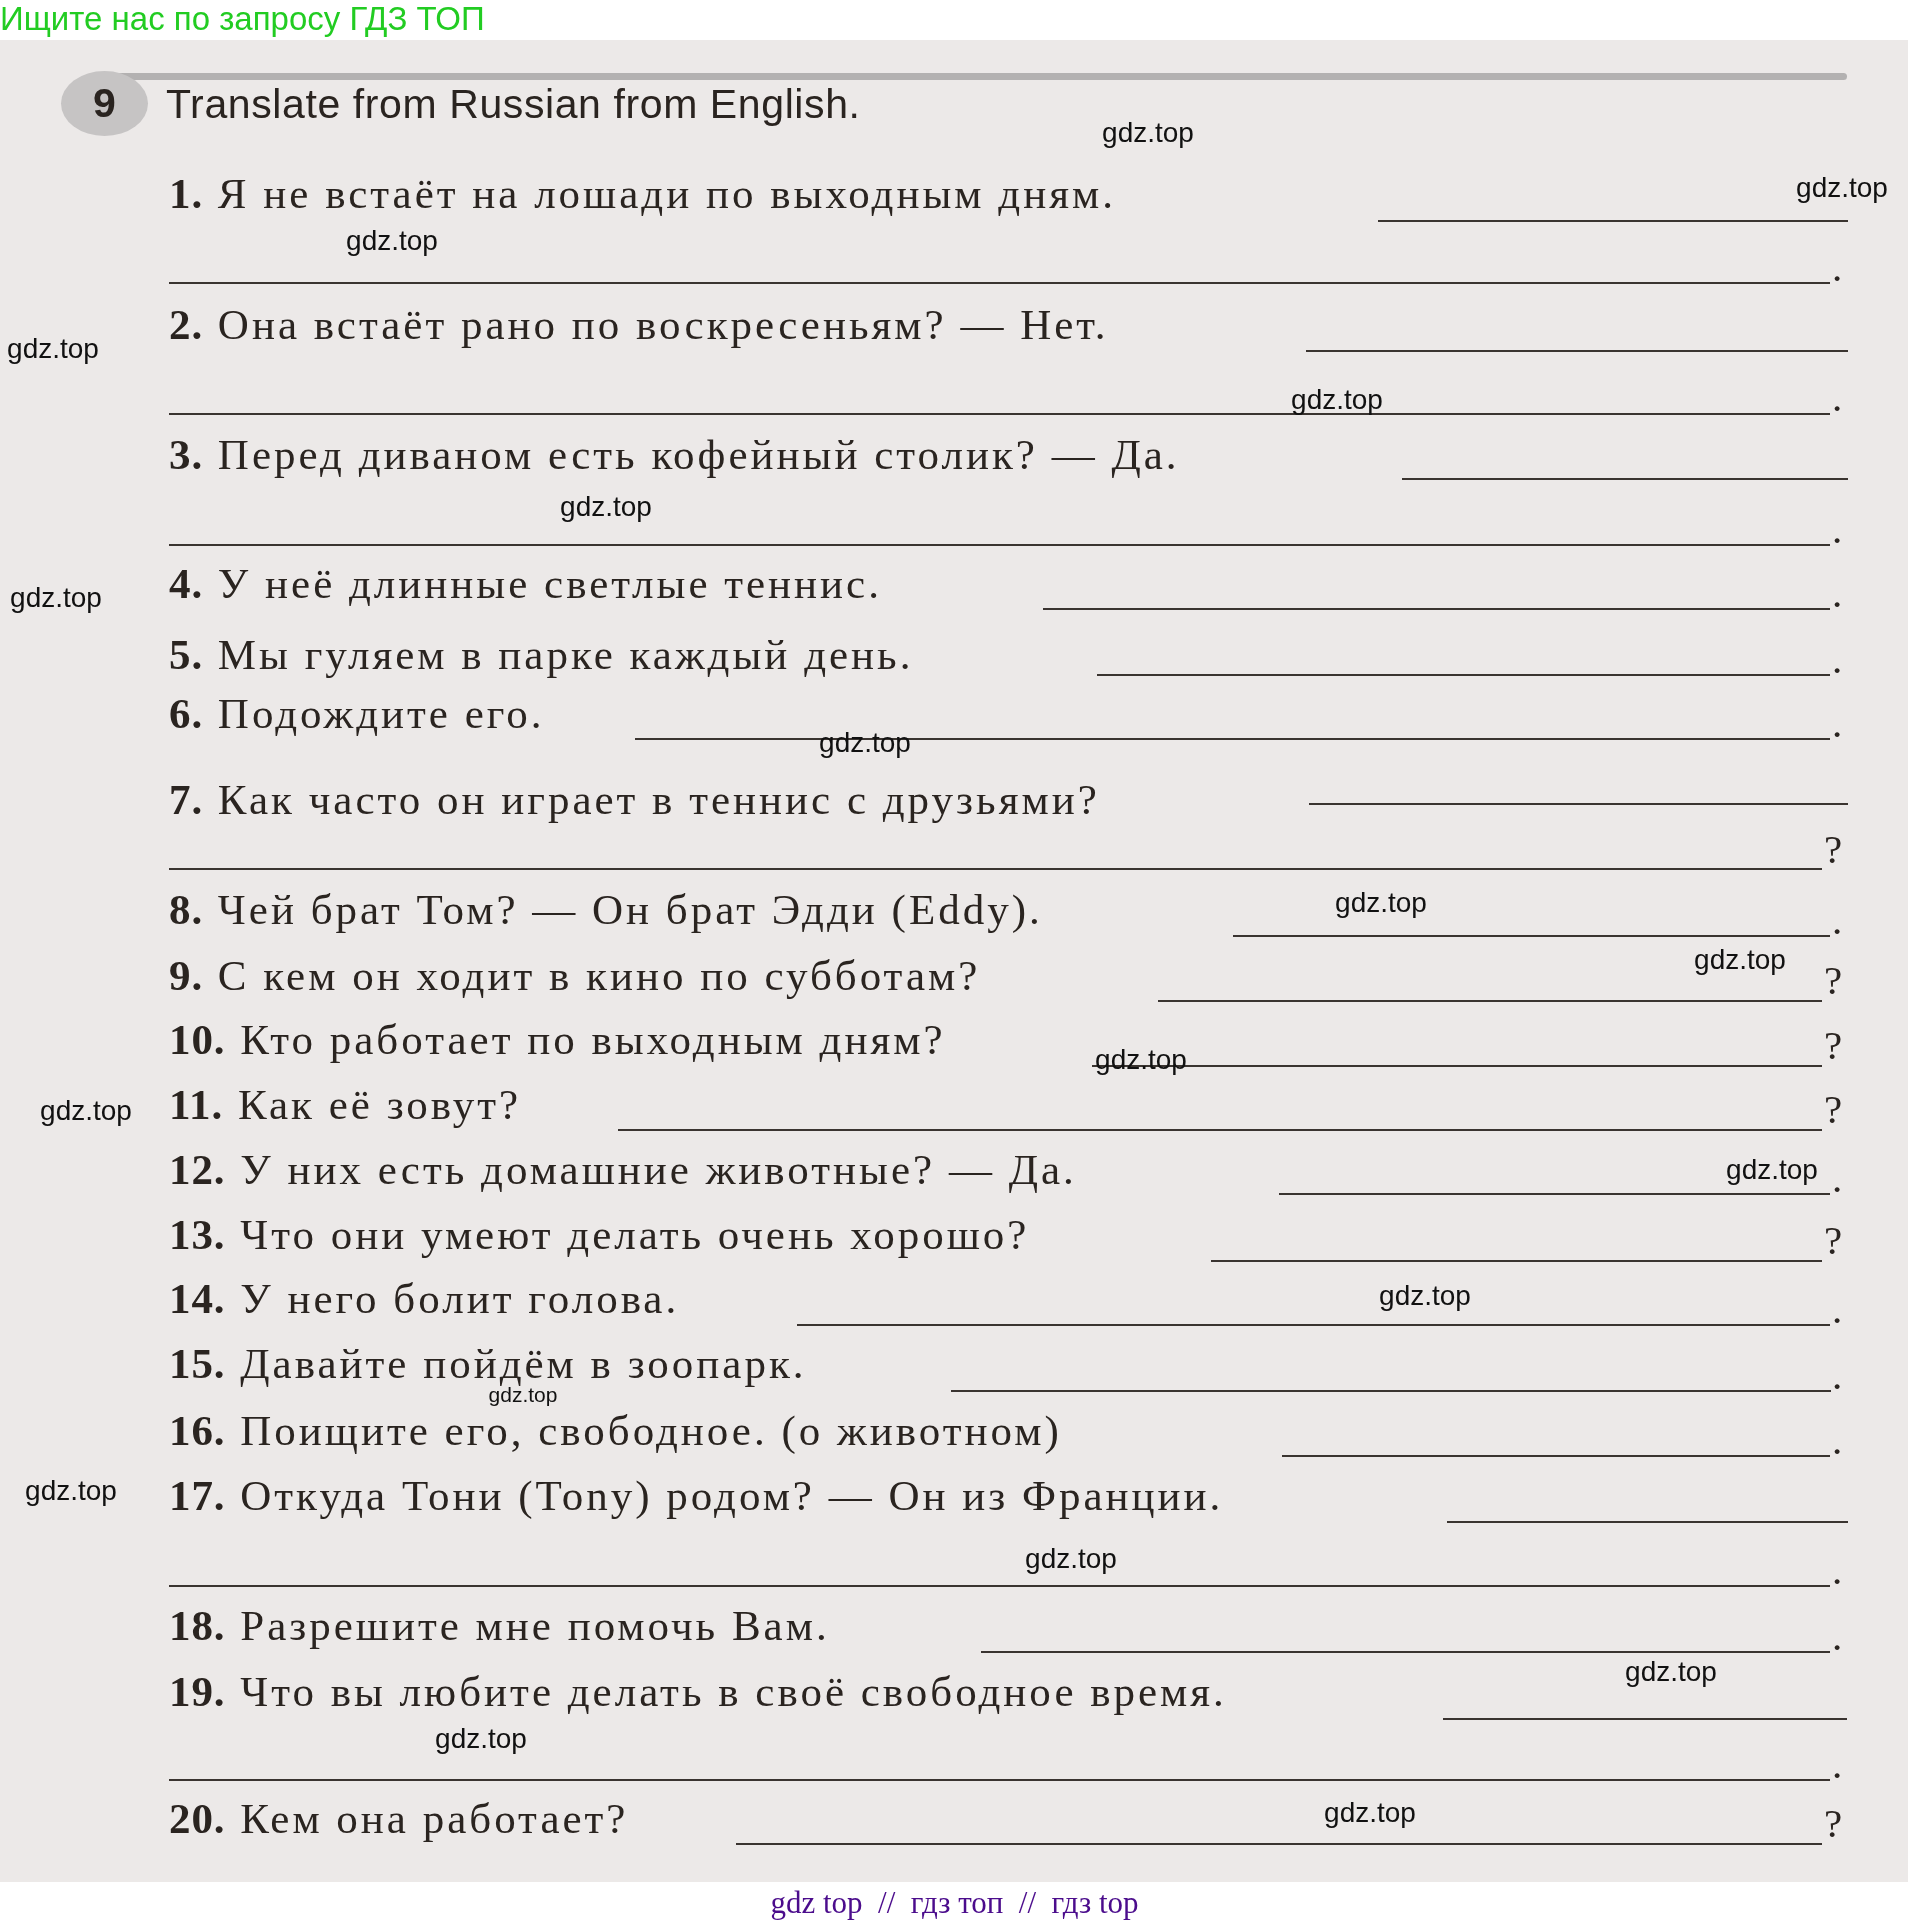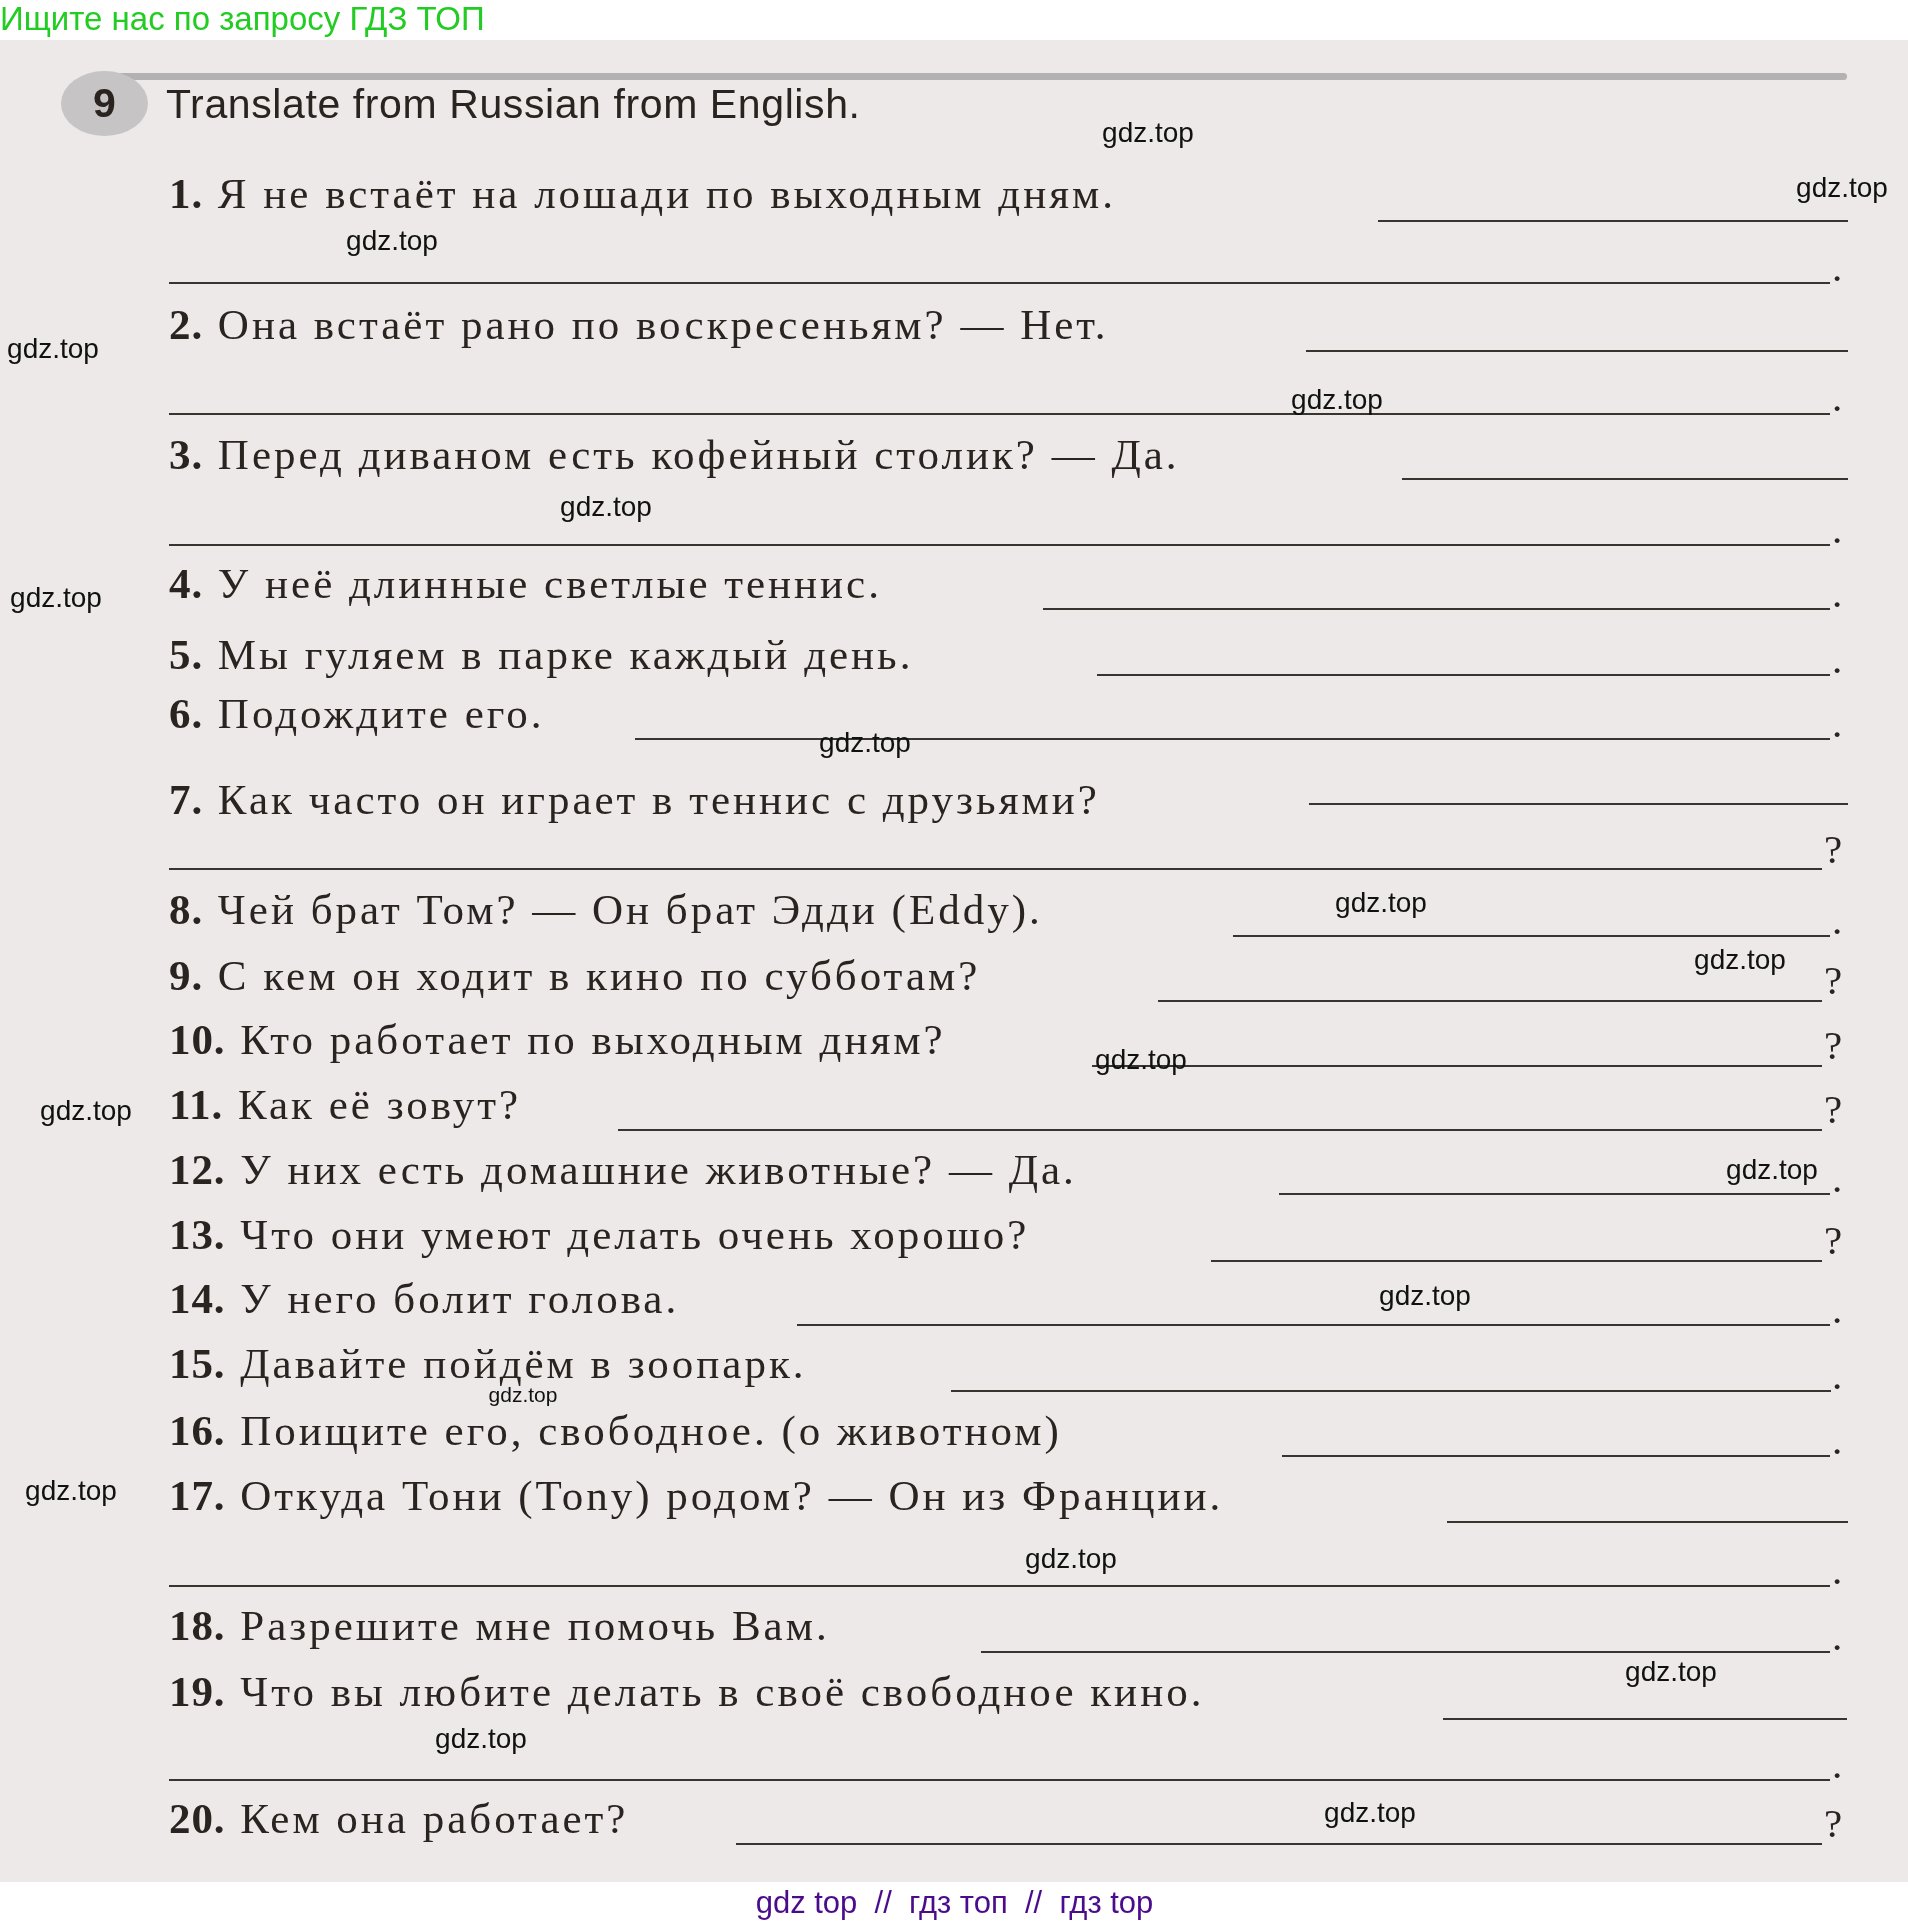--- a/index.html
+++ b/index.html
@@ -13,21 +13,21 @@
     text-align: left; line-height: 37px;
     font-family: "Liberation Sans", sans-serif; font-size: 33px; color: #22cc22;
   }
   .paper {
     position: absolute; left: 0; top: 40px; width: 1909px; height: 1842px;
     background: #ece9e8;
   }
   .footer {
     position: absolute; left: 0; top: 1882px; width: 1909px; height: 42px;
     text-align: center; line-height: 42px;
-    font-family: Liberation Sans, sans-serif; font-size: 31px; color: #4b0c8c;
+    font-family: Liberation Serif, serif; font-size: 31px; color: #4b0c8c;
     white-space: pre;
   }
   .header-rule {
     position: absolute; left: 104px; top: 73px; width: 1743px; height: 6.5px;
     background: #b3b1b1; border-radius: 3.7px;
   }
   .badge {
     position: absolute; left: 61px; top: 71px; width: 87px; height: 65px;
     border-radius: 50%; background: #c6c4c4;
     font-family: "Liberation Sans", sans-serif; font-weight: bold;
@@ -78,21 +78,21 @@
 <div class="item" style="top:950px"><span class="num">9.</span><span>С кем он ходит в кино по субботам?</span></div>
 <div class="item" style="top:1014px"><span class="num">10.</span><span>Кто работает по выходным дням?</span></div>
 <div class="item" style="top:1079px"><span class="num">11.</span><span>Как её зовут?</span></div>
 <div class="item" style="top:1144px"><span class="num">12.</span><span>У них есть домашние животные? — Да.</span></div>
 <div class="item" style="top:1209px"><span class="num">13.</span><span>Что они умеют делать очень хорошо?</span></div>
 <div class="item" style="top:1273px"><span class="num">14.</span><span>У него болит голова.</span></div>
 <div class="item" style="top:1338px"><span class="num">15.</span><span>Давайте пойдём в зоопарк.</span></div>
 <div class="item" style="top:1405px"><span class="num">16.</span><span>Поищите его, свободное. (о животном)</span></div>
 <div class="item" style="top:1470px"><span class="num">17.</span><span>Откуда Тони (Tony) родом? — Он из Франции.</span></div>
 <div class="item" style="top:1600px"><span class="num">18.</span><span>Разрешите мне помочь Вам.</span></div>
-<div class="item" style="top:1666px"><span class="num">19.</span><span>Что вы любите делать в своё свободное кино.</span></div>
+<div class="item" style="top:1666px"><span class="num">19.</span><span>Что вы любите делать в своё свободное время.</span></div>
 <div class="item" style="top:1793px"><span class="num">20.</span><span>Кем она работает?</span></div>
 
 <div class="line" style="left:1378px; top:220px; width:470px"></div>
 <div class="line" style="left:169px;  top:282px; width:1661px"></div>
 <div class="end-mark" style="left:1832px; top:247px">.</div>
 
 <div class="line" style="left:1306px; top:350px; width:542px"></div>
 <div class="line" style="left:169px;  top:413px; width:1661px"></div>
 <div class="end-mark" style="left:1832px; top:377px">.</div>
 

